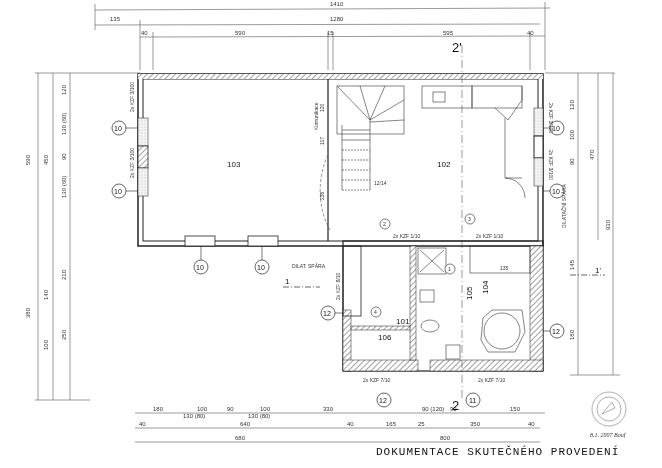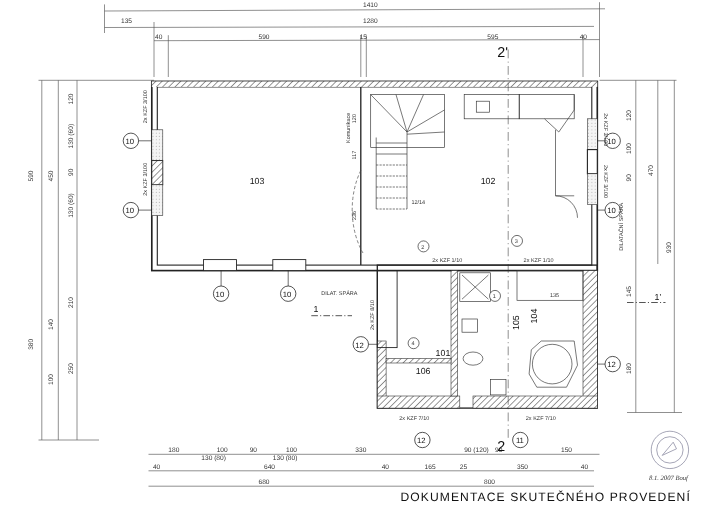--- a/index.html
+++ b/index.html
@@ -2,21 +2,21 @@
 <html><head>
 <meta charset="utf-8">
 <style>
   html,body{margin:0;padding:0;background:#fff;}
   body{width:662px;height:468px;overflow:hidden;position:relative;font-family:"Liberation Sans",sans-serif;color:#222;}
   #plan{position:absolute;left:0;top:0;width:662px;height:468px;}
   .dim{font-family:"Liberation Sans",sans-serif;font-size:6px;fill:#333;}
   .room{font-family:"Liberation Sans",sans-serif;font-size:8px;fill:#111;}
   .tag{font-family:"Liberation Sans",sans-serif;font-size:7px;fill:#111;}
   .note{font-family:"Liberation Sans",sans-serif;font-size:5px;fill:#333;}
-  .title{position:absolute;left:364px;top:446px;font-family:Liberation Sans, sans-serif;font-size:11px;letter-spacing:1px;color:#111;white-space:nowrap;}
+  .title{position:absolute;left:376px;top:446px;font-family:Liberation Mono, monospace;font-size:11px;letter-spacing:1px;color:#111;white-space:nowrap;}
   .sig{position:absolute;left:590px;top:432px;font-family:"Liberation Serif",serif;font-style:italic;font-size:6px;color:#333;white-space:nowrap;}
 </style>
 </head>
 <body>
 
 <svg id="plan" viewBox="0 0 662 468" xmlns="http://www.w3.org/2000/svg">
   <defs>
     <pattern id="hatch" width="4" height="4" patternUnits="userSpaceOnUse" patternTransform="rotate(45)">
       <rect width="4" height="4" fill="#fff"></rect>
       <line x1="0" y1="0" x2="0" y2="4" stroke="#444" stroke-width="1"></line>

